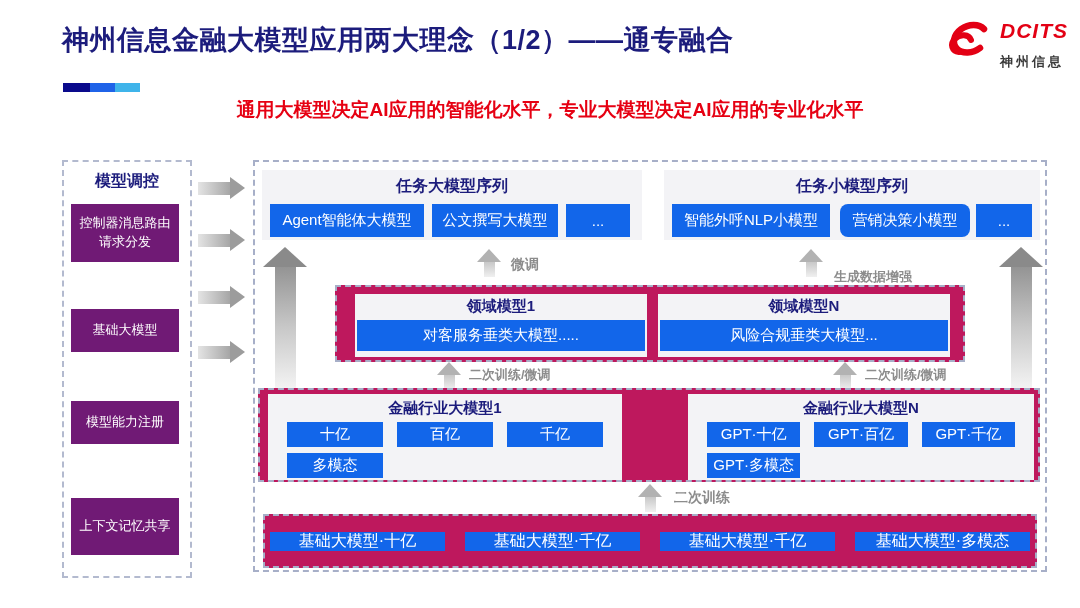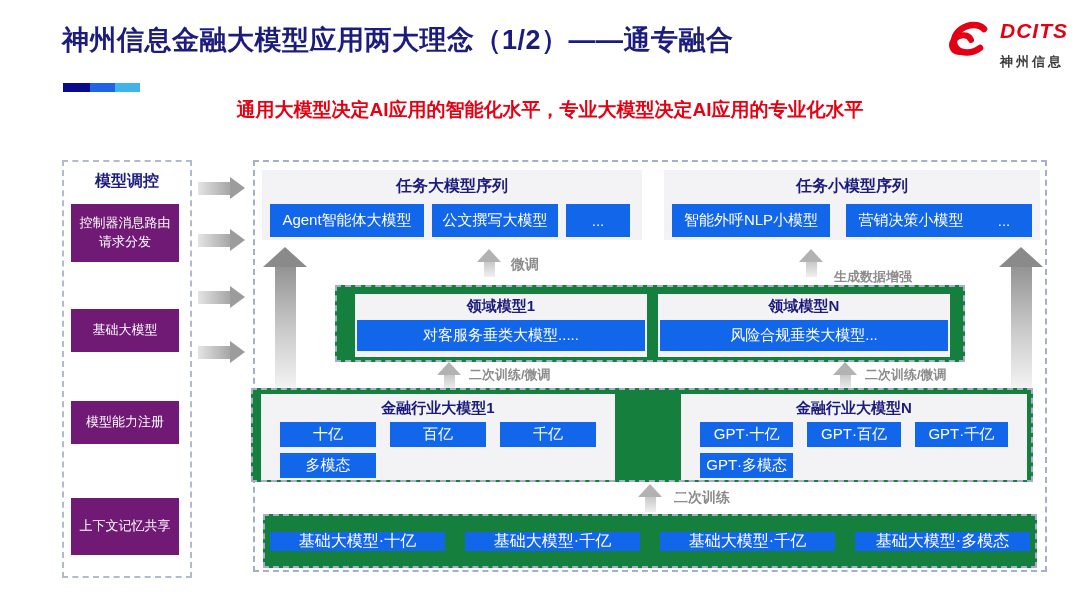--- a/index.html
+++ b/index.html
@@ -14,21 +14,21 @@
   .accent-bar span{height:9px;display:block;}
   .seg1{width:27px;background:#0A0A8C;}
   .seg2{width:25px;background:#1F63E8;}
   .seg3{width:25px;background:#3FB4EA;}
   .logo{left:944px;top:20px;display:flex;align-items:center;}
   .logo-txt{margin-left:6px;line-height:1;}
   .logo-name{font-size:21px;font-weight:bold;font-style:italic;color:#E30014;letter-spacing:1px;}
   .logo-cn{font-size:13px;color:#3A3A3A;letter-spacing:3px;margin-top:14px;font-weight:bold;}
   .subtitle{left:140px;top:97px;width:820px;text-align:center;font-size:19px;font-weight:bold;color:#E60012;white-space:nowrap;}
   
-  .dashed{border:2px dashed #A7AFC8;box-sizing:border-box;background:#15803d;}
+  .dashed{border:2px dashed #A7AFC8;box-sizing:border-box;background:#be185d;}
   .grp{background:#F3F3F6;box-sizing:border-box;}
   .hd{text-align:center;font-weight:bold;color:#1C1C7C;}
   .btn{background:#1266EA;color:#fff;display:flex;align-items:center;justify-content:center;text-align:center;box-sizing:border-box;}
   .glabel{color:#8C8C8C;font-weight:bold;}
   
   .arrow-right{display:flex;align-items:center;}
   .arrow-right .shaft{width:32px;height:13px;background:linear-gradient(to right,#E4E4E4,#A6A6A6);}
   .arrow-right .head{width:0;height:0;border-left:15px solid #9C9C9C;border-top:11px solid transparent;border-bottom:11px solid transparent;}
   .arrow-up{display:flex;flex-direction:column;align-items:center;}
   .arrow-up .head{width:0;height:0;border-bottom:13px solid #B2B2B2;border-left:12px solid transparent;border-right:12px solid transparent;}
@@ -115,21 +115,21 @@
   <div class="abs grp" style="left:262px;top:170px;width:380px;height:70px;">
     <div class="hd">任务大模型序列</div>
     <div class="btn chip" style="left:170px;width:126px;">公文撰写大模型</div>
     <div class="btn chip" style="left:8px;width:154px;">Agent智能体大模型</div>
     <div class="btn chip" style="left:304px;width:64px;">...</div>
   </div>
 
   <div class="abs grp" style="left:664px;top:170px;width:376px;height:70px;">
     <div class="hd">任务小模型序列</div>
     <div class="btn chip" style="left:8px;width:158px;">智能外呼NLP小模型</div>
-    <div class="btn chip" style="left:182px;width:130px;">营销决策小模型</div>
+    <div class="btn chip" style="left:176px;width:130px;border-radius:8px;">营销决策小模型</div>
     <div class="btn chip" style="left:312px;width:56px;">...</div>
   </div>
 
   <div class="abs arrow-up-big" style="left:263px;top:247px;">
       <span class="head"></span>
       <span class="shaft"></span>
     </div>
   <div class="abs arrow-up-big" style="left:999px;top:247px;">
       <span class="head"></span>
       <span class="shaft"></span>
@@ -161,21 +161,21 @@
       <span class="head"></span>
       <span class="shaft"></span>
     </div>
   <div class="abs glabel lab13" style="left:469px;top:366px;">二次训练/微调</div>
   <div class="abs arrow-up" style="left:833px;top:362px;">
       <span class="head"></span>
       <span class="shaft"></span>
     </div>
   <div class="abs glabel lab13" style="left:865px;top:366px;">二次训练/微调</div>
 
-  <div class="abs dashed" style="left:251px;top:388px;width:782px;height:94px;">
+  <div class="abs dashed" style="left:258px;top:388px;width:782px;height:94px;">
     <div class="grp ind-grp" style="left:8px;width:354px;">
       <div class="hd">金融行业大模型1</div>
       <div class="chip-grid">
         <div class="btn">十亿</div>
         <div class="btn">百亿</div>
         <div class="btn">千亿</div>
         <div class="btn">多模态</div>
       </div>
     </div>
     <div class="grp ind-grp" style="left:428px;width:346px;">

